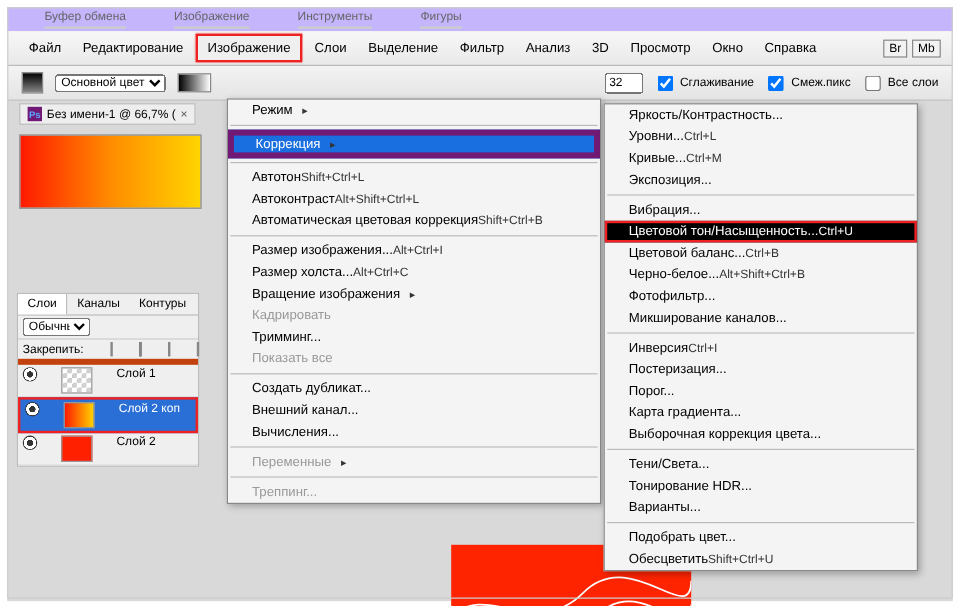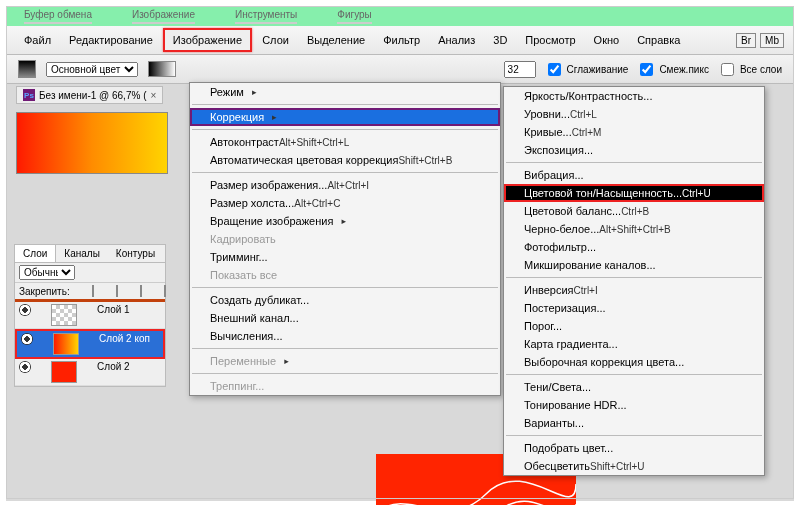--- a/index.html
+++ b/index.html
@@ -1,17 +1,17 @@
 <!DOCTYPE html>
 <html><head>
 <meta charset="utf-8">
 <style>
   html,body{margin:0;padding:0;font-family:"Segoe UI",Tahoma,Arial,sans-serif;font-size:11px;color:#000;background:#f0f0f0;width:800px;height:505px;overflow:hidden}
   .wrap{border:6px solid #fff;width:788px;height:493px;position:relative;background:#e6e6e6}
-  .tabbar{height:20px;background:#86efac;display:flex;align-items:center;gap:40px;padding:0 18px;font-size:10px;color:#666}
+  .tabbar{height:20px;background:#c4b5fd;display:flex;align-items:center;gap:40px;padding:0 31px;font-size:10px;color:#666}
   .tabbar span{border-bottom:2px solid #ccc;padding-bottom:2px}
   .menubar{height:28px;background:linear-gradient(#f7f7f7,#e9e9e9);border-bottom:1px solid #bbb;display:flex;align-items:center;padding:0 10px;gap:2px}
   .menubar .mitem{padding:4px 8px;cursor:default}
   .menubar .mitem.hl{border:2px solid #e22;background:#efefef;box-shadow:0 0 2px rgba(230,30,30,.6)}
   .menubar .right{margin-left:auto;display:flex;gap:4px}
   .menubar .btn{border:1px solid #888;padding:1px 4px;font-size:10px;background:#f2f2f2}
   .optbar{height:28px;background:linear-gradient(#f3f3f3,#e4e4e4);border-bottom:1px solid #bbb;display:flex;align-items:center;padding:0 12px;gap:10px;font-size:10px}
   .optbar select{font-size:10px}
   .optbar .right{margin-left:auto;display:flex;align-items:center;gap:8px}
   .optbar label{display:flex;align-items:center;gap:3px}
@@ -26,29 +26,29 @@
   .paneltabs div{padding:3px 8px}
   .paneltabs div.active{background:#fff;border-right:1px solid #bbb}
   .layerrow{display:flex;align-items:flex-start;padding:2px 4px;border-bottom:1px solid #ddd;gap:20px}
   .eye{width:12px;height:12px;display:inline-block;background:radial-gradient(circle,#333 30%,#fff 32%,#fff 60%,#333 62%);border-radius:50%}
   .thumb{width:24px;height:20px;border:1px solid #999;flex:none}
   .thumb.checker{background-image:linear-gradient(45deg,#ccc 25%,transparent 25%,transparent 75%,#ccc 75%),linear-gradient(45deg,#ccc 25%,#fff 25%,#fff 75%,#ccc 75%);background-size:8px 8px;background-position:0 0,4px 4px}
   .thumb.grad{background:linear-gradient(90deg,#ff1a00,#ffd400)}
   .thumb.red{background:#ff2000}
   .layerrow.selected{background:#2a6fd6;color:#fff;border:2px solid #e22}
   .panelopts{display:flex;align-items:center;gap:4px;padding:2px 4px;border-bottom:1px solid #ccc}
-  .lockrow{display:flex;align-items:center;gap:22px;padding:2px 4px;border-bottom:3px solid #c2410c}
+  .lockrow{display:flex;align-items:center;gap:22px;padding:2px 4px;border-bottom:5px solid #c2410c}
   .lockicon{width:10px;height:10px;border:1px solid #888}
   
   .menu{position:absolute;background:#f4f4f4;border:1px solid #888;box-shadow:2px 2px 6px rgba(0,0,0,.3);font-size:11px;min-width:310px}
   .menu .row{display:flex;align-items:center;justify-content:flex-start;padding:3px 20px 3px 20px;white-space:nowrap}
   .menu .row.sub::after{content:"▸";font-size:9px;color:#333;margin-left:8px}
   .menu .row.disabled{color:#999}
   .menu .sep{height:1px;background:#bbb;margin:3px 2px}
-  .menu .row.hl{background:#1a6fe0;color:#fff;border:2px solid #701a75;padding:1px 24px 1px 18px}
+  .menu .row.hl{background:#1a6fe0;color:#fff;border:5px solid #701a75;padding:1px 24px 1px 18px}
   .menu .row.red{border:2px solid #e22;background:#000000;color:#fff;padding:1px 18px}
   .menu .sc{color:#333;font-size:10px}
   .menu .row.hl .sc,.menu .row.red .sc{color:#fff}
   .menu1{top:76px;left:183px}
   .menu2{top:80px;left:497px;min-width:260px}
   .bigcanvas{position:absolute;top:370px;left:370px;width:200px;height:120px;background:#ff2400;}
   .bigcanvas svg{width:100%;height:100%}
   
   .wrap::after{content:"";position:absolute;inset:0;pointer-events:none;box-shadow:0 0 0 1px #ccc inset}
 </style>
@@ -155,20 +155,24 @@
   <div class="menu menu1">
     <div class="row sub">
         <span>Режим</span>
       </div>
     <div class="sep"></div>
     <div class="row sub hl">
         <span>Коррекция</span>
       </div>
     <div class="sep"></div>
     <div class="row">
+        <span>Автотон</span>
+        <span class="sc">Shift+Ctrl+L</span>
+      </div>
+    <div class="row">
         <span>Автоконтраст</span>
         <span class="sc">Alt+Shift+Ctrl+L</span>
       </div>
     <div class="row">
         <span>Автоматическая цветовая коррекция</span>
         <span class="sc">Shift+Ctrl+B</span>
       </div>
     <div class="sep"></div>
     <div class="row">
         <span>Размер изображения...</span>

